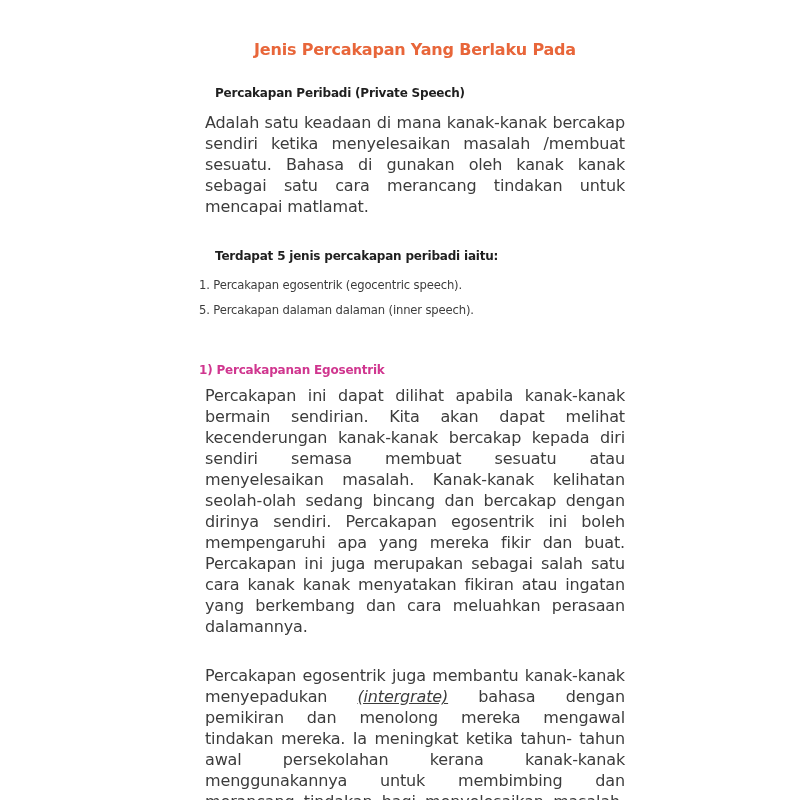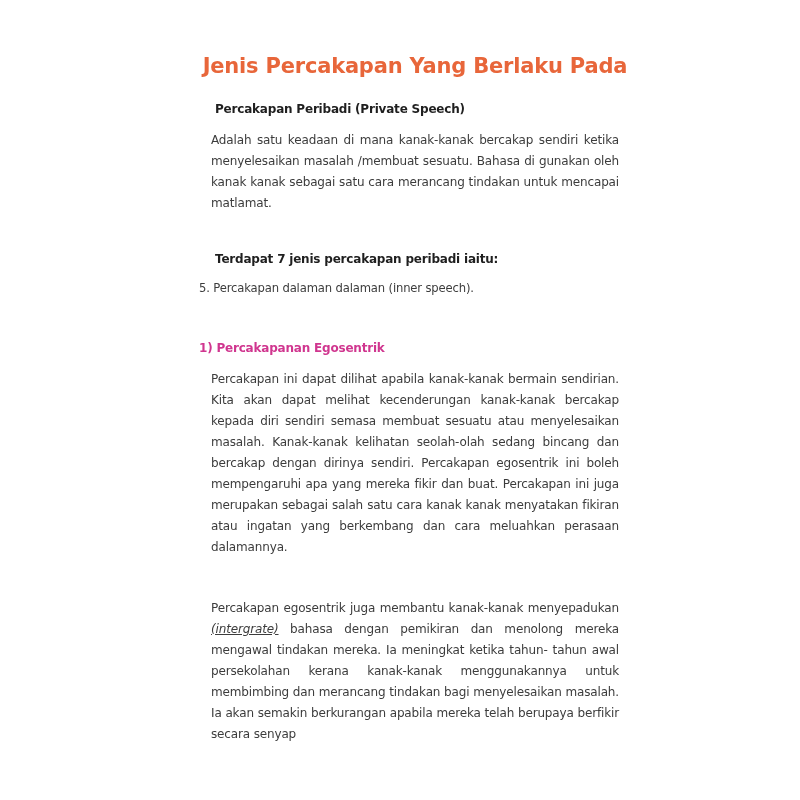--- a/index.html
+++ b/index.html
@@ -18,38 +18,38 @@
     .page {
       position: absolute;
       left: 199px;
       top: 40px;
       width: 432px;
     }
     .title {
       text-align: center;
       color: #e8663a;
       font-weight: bold;
-      font-size: 21px;
+      font-size: 16px;
       line-height: 20px;
-      margin: 16px 0 24px 0;
+      margin: 0 0 24px 0;
       letter-spacing: -0.2px;
     }
     .h-bold {
       font-weight: bold;
       font-size: 12px;
       color: #1f1f1f;
       margin: 0 0 10px 16px;
       line-height: 18px;
       letter-spacing: -0.2px;
     }
     .para {
-      font-size: 12px;
+      font-size: 16px;
       line-height: 21px;
       text-align: justify;
-      margin: 12px;
+      margin: 6px;
       color: #3c3c3c;
       letter-spacing: -0.15px;
     }
     .list-item {
       font-size: 11.6px;
       line-height: 21px;
       margin: 4px 0 0 0;
       color: #3c3c3c;
       letter-spacing: -0.15px;
     }
@@ -71,21 +71,22 @@
 <div class="page">
   <div class="title">
     <div>Jenis Percakapan Yang Berlaku Pada</div>
   </div>
 
   <div class="h-bold">Percakapan Peribadi (Private Speech)</div>
   <p class="para">Adalah satu keadaan di mana kanak-kanak bercakap sendiri ketika menyelesaikan masalah /membuat sesuatu. Bahasa di gunakan oleh kanak kanak sebagai satu cara merancang tindakan untuk mencapai matlamat.</p>
 
   <div class="gap-b"></div>
 
-  <div class="h-bold">Terdapat 7 jenis percakapan peribadi iaitu:</div>
+  <div class="h-bold">Terdapat 5 jenis percakapan peribadi iaitu:</div>
+  <div class="list-item">1. Percakapan egosentrik (egocentric speech).</div>
   <div class="list-item">5. Percakapan dalaman dalaman (inner speech).</div>
 
   <div class="gap-b"></div>
 
   <div class="h-pink">1) Percakapanan Egosentrik</div>
   <p class="para">Percakapan ini dapat dilihat apabila kanak-kanak bermain sendirian. Kita akan dapat melihat kecenderungan kanak-kanak bercakap kepada diri sendiri semasa membuat sesuatu atau menyelesaikan masalah. Kanak-kanak kelihatan seolah-olah sedang bincang dan bercakap dengan dirinya sendiri. Percakapan egosentrik ini boleh mempengaruhi apa yang mereka fikir dan buat. Percakapan ini juga merupakan sebagai salah satu cara kanak kanak menyatakan fikiran atau ingatan yang berkembang dan cara meluahkan perasaan dalamannya.</p>
 
   <div class="gap-c"></div>
 
   <p class="para"><span>Percakapan egosentrik juga membantu kanak-kanak menyepadukan </span><em>(intergrate)</em><span> bahasa dengan pemikiran dan menolong mereka mengawal tindakan mereka. Ia meningkat ketika tahun- tahun awal persekolahan kerana kanak-kanak menggunakannya untuk membimbing dan merancang tindakan bagi menyelesaikan masalah. Ia akan semakin berkurangan apabila mereka telah berupaya berfikir secara senyap</span></p>

